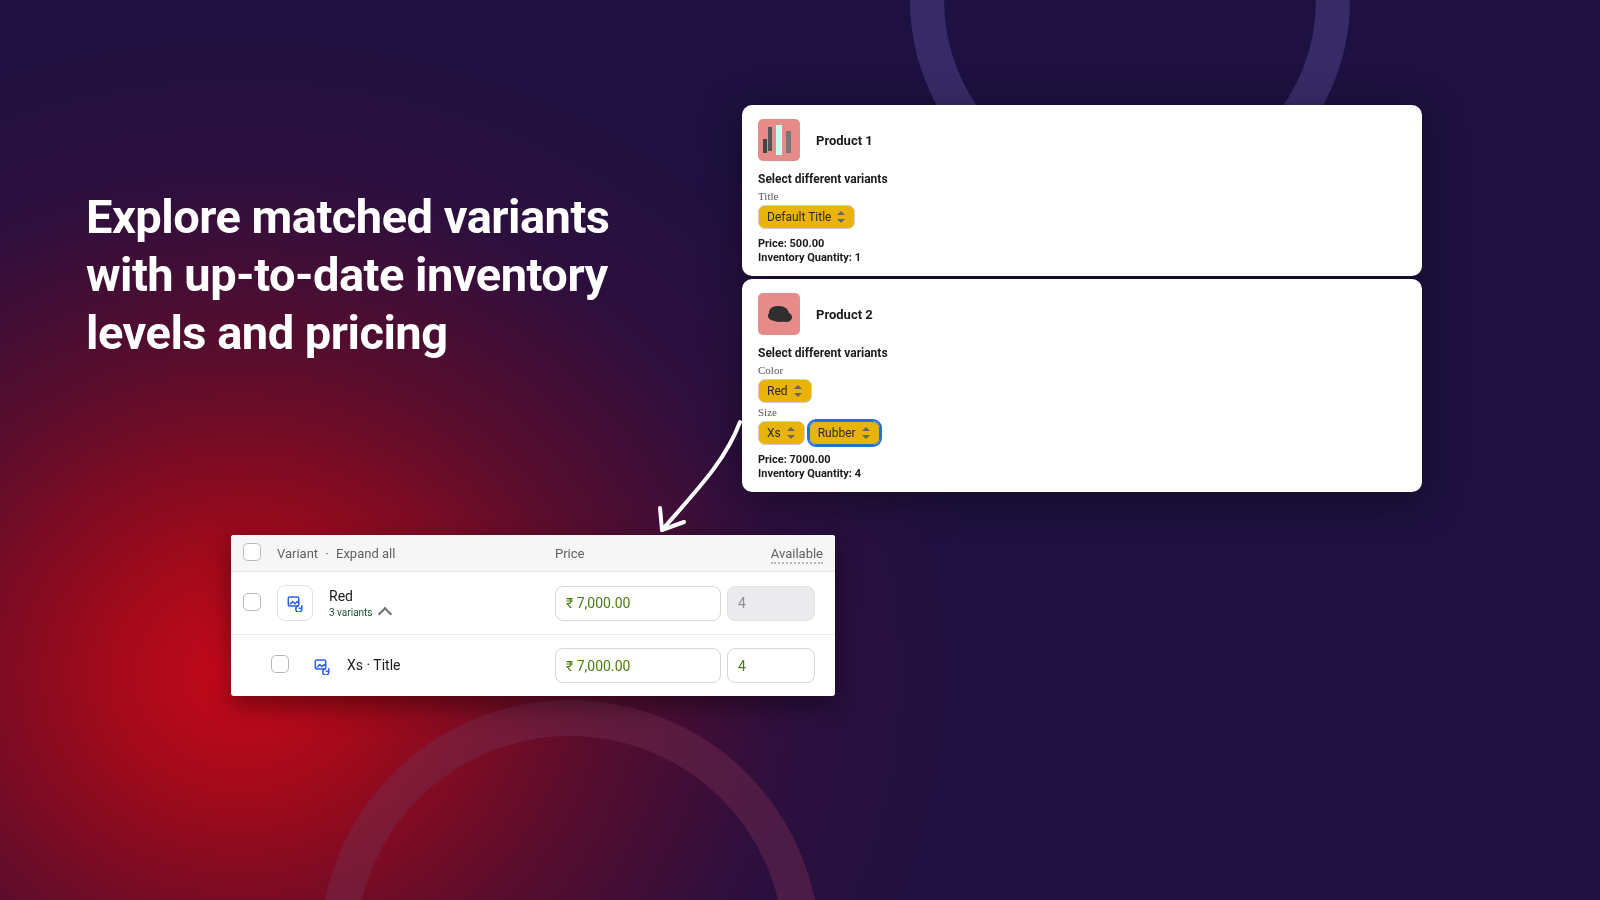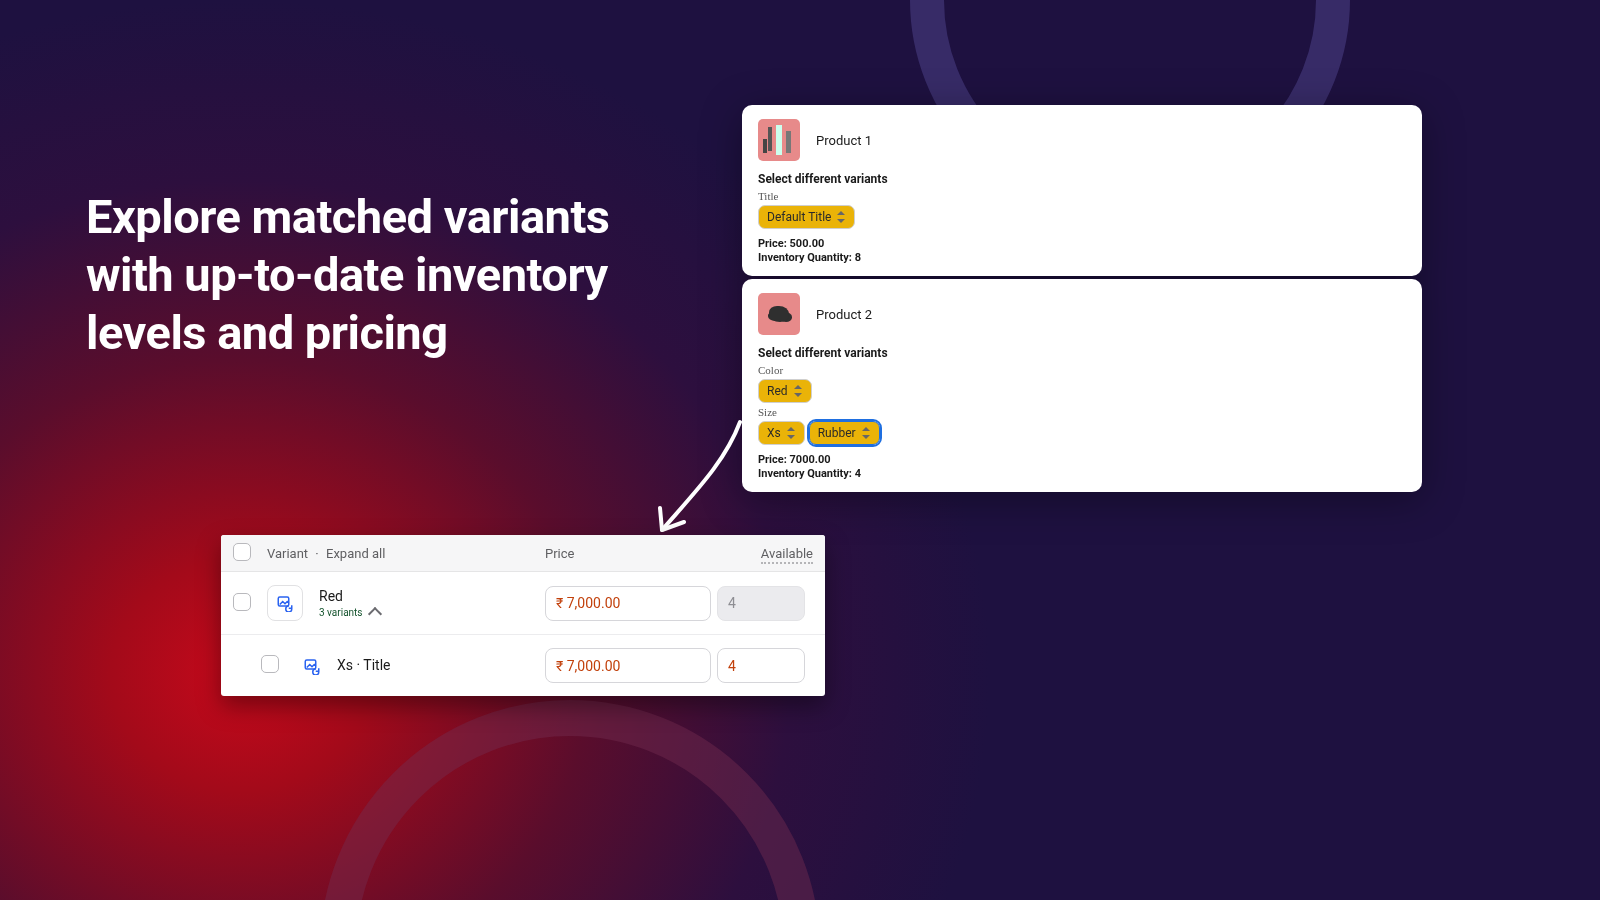--- a/index.html
+++ b/index.html
@@ -39,21 +39,21 @@
     background:
       linear-gradient(#555,#555) 6px 4px/4px 24px no-repeat,
       linear-gradient(#cfe,#cfe) 14px 2px/6px 30px no-repeat,
       linear-gradient(#777,#777) 24px 8px/5px 22px no-repeat,
       linear-gradient(#444,#444) 1px 16px/4px 14px no-repeat;
   }
   .thumb.blob::before { content:""; width:20px; height:16px;
     background:#2f2f2f; border-radius:40% 50% 45% 55%;
     box-shadow:6px 3px 0 -3px #2f2f2f,-5px 3px 0 -4px #2f2f2f;
   }
-  .prod-name { font-size:13px; font-weight:400; color:#1a1a1a; }
+  .prod-name { font-size:13px; font-weight:700; color:#1a1a1a; }
   .section-label { font-size:12px; font-weight:700; color:#1a1a1a; margin-bottom:4px; }
   .field-label { font-size:11px; color:#555; margin-top:3px;font-family:Liberation Serif, serif; }
   .pill {
     display:inline-flex; align-items:center; gap:5px;
     border:1px solid #cfcfcf; border-radius:7px;
     padding:4px 8px; font-size:12px; color:#2a2a2a; background:#eab308;
     margin-top:3px;
   }
   .pill.focus { outline:2px solid #1f6fe0; border-color:#1f6fe0; }
   .sort-icon { width:10px; height:12px; position:relative; }
@@ -61,21 +61,21 @@
     content:""; position:absolute; left:1px; width:0; height:0;
     border-left:4px solid transparent; border-right:4px solid transparent;
   }
   .sort-icon::before{ top:0; border-bottom:4px solid #666; }
   .sort-icon::after{ bottom:0; border-top:4px solid #666; }
   .kv { font-size:11px; font-weight:700; color:#1a1a1a; margin-top:8px; }
   .kv + .kv { margin-top:1px; }
 
   
   .table {
-    position:absolute; left:221px; top:535px; width:604px;
+    position:absolute; left:231px; top:535px; width:604px;
     background:#fff; border-radius:3px;
     box-shadow:0 10px 24px rgba(0,0,0,.4); overflow:hidden;
   }
   .thead {
     display:flex; align-items:center; height:37px;
     background:#f6f6f7; border-bottom:1px solid #e5e5e6;
     font-size:13px; color:#5f5f62; padding:0 12px;
   }
   .cb {
     width:18px; height:18px; border:1.5px solid #b9b9bd; border-radius:5px;
@@ -101,21 +101,21 @@
   }
   .var-col{flex:1; display:flex; align-items:center;}
   .var-text{line-height:1.3;}
   .var-text .sub{color:#14532d; font-size:10px; display:flex; align-items:center; gap:7px;}
   .chev-up{
     width:10px; height:10px; border-left:2px solid #6b6b70; border-top:2px solid #6b6b70;
     transform:rotate(45deg); margin-top:3px;
   }
   .price-input, .avail-input{
     height:35px; border:1px solid #d6d6da; border-radius:8px;
-    font-size:14px; padding:0 10px; display:flex; align-items:center; color:#c2410c;
+    font-size:14px; padding:0 10px; display:flex; align-items:center; color:#4d7c0f;
     background:#fff;
   }
   .price-input{width:166px;}
   .avail-input{width:88px;}
   .avail-input.disabled{background:#ebebee; color:#8e8e93; border-color:#e3e3e6;}
 
   .trow.child .col-check-spacer{width:28px;}
   .trow.child .cb{margin-left:0;}
   .trow.child .mini-icon-wrap{
     width:22px; margin:0 14px 0 10px; display:flex; align-items:center; justify-content:center;
@@ -139,21 +139,21 @@
       <div class="thumb bottles"></div>
       <div class="prod-name">Product 1</div>
     </div>
     <div class="section-label">Select different variants</div>
     <div class="field-label">Title</div>
     <div class="pill">
       <span>Default Title</span>
       <span class="sort-icon"></span>
     </div>
     <div class="kv">Price: 500.00</div>
-    <div class="kv">Inventory Quantity: 8</div>
+    <div class="kv">Inventory Quantity: 1</div>
   </div>
 
   <div class="card">
     <div class="card-head">
       <div class="thumb blob"></div>
       <div class="prod-name">Product 2</div>
     </div>
     <div class="section-label">Select different variants</div>
 
     <div class="field-label">Color</div>

